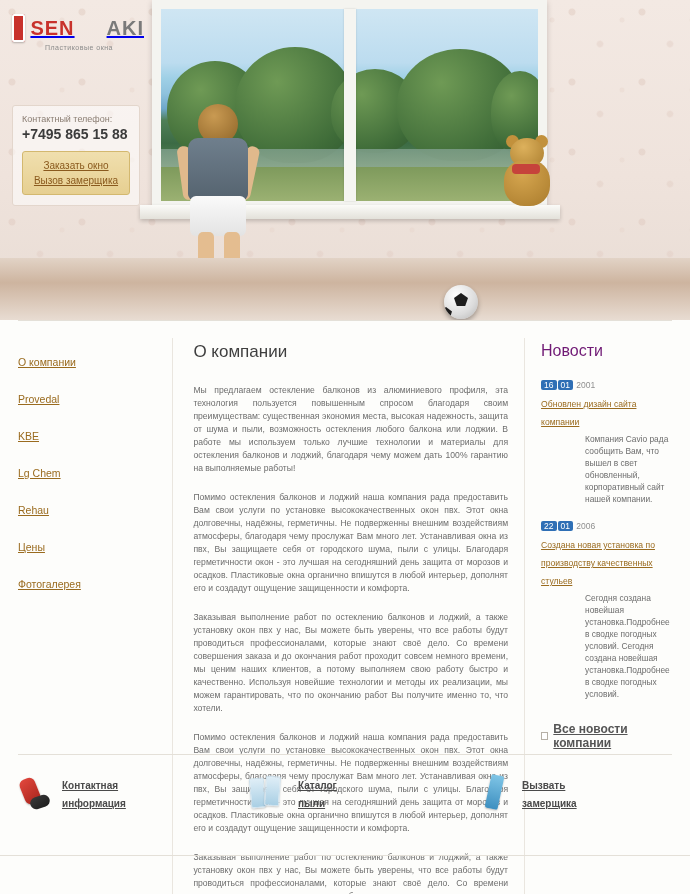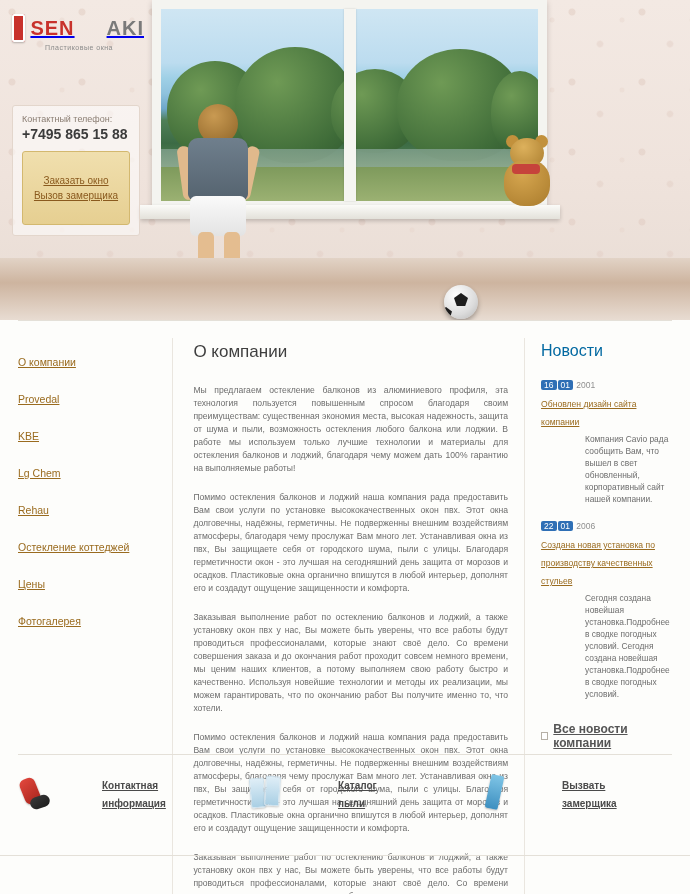--- a/index.html
+++ b/index.html
@@ -166,21 +166,21 @@
     border-radius: 3px;
     padding: 8px 9px 10px 9px;
   }
   .contact-label { font-size: 9px; color: #8a7d72; }
   .contact-phone { font-size: 14px; font-weight: bold; color: #3b3b3b; margin-top: 2px; }
   .cta {
     margin-top: 9px;
     background: linear-gradient(180deg, #f0dfae, #e6cf91);
     border: 1px solid #d3b86f;
     border-radius: 3px;
-    padding: 21px 6px;
+    padding: 6px 6px;
     text-align: center;
   }
   .cta a {
     display: block; font-size: 10px; color: #8a5a1e; text-decoration: underline;
     line-height: 15px;
   }
 
   
   .main {
     position: absolute;
@@ -212,21 +212,21 @@
     margin: 4px 0 22px 0;
     font-size: 17px; font-weight: normal; color: #3f3f3f;
   }
   .content p {
     margin: 0 0 16px 0;
     font-size: 8.6px; line-height: 13px; color: #6d6d6d; text-align: justify;
   }
 
   .news { width: 150px; padding-left: 16px; }
   .news h2 {
-    margin: 4px 0 20px 0; font-size: 16px; font-weight: normal; color: #0369a1;
+    margin: 4px 0 20px 0; font-size: 16px; font-weight: normal; color: #701a75;
   }
   .news-item { margin-bottom: 16px; }
   .news-date { font-size: 8.5px; color: #8f8f8f; margin-bottom: 3px; }
   .news-date .d {
     background: #2f6fb5; color: #fff; padding: 0 3px; border-radius: 2px; margin-right: 1px;
   }
   .news-title a {
     font-size: 8.6px; color: #9a6b1f; text-decoration: underline; line-height: 12px;
   }
   .news-text { font-size: 8.4px; color: #6d6d6d; line-height: 12px; margin-top: 4px; margin-left: 44px; }
@@ -244,21 +244,21 @@
   }
   .promo {
     position: absolute; left: 18px; top: 455px; width: 654px;
     display: flex;
   }
   .promo-col { display: flex; align-items: center; gap: 10px; }
   .promo-col.c1 { width: 232px; }
   .promo-col.c2 { width: 232px; }
   .promo-col.c3 { width: 190px; }
   .promo-label a {
-    font-size: 10px; color: #4a4a4a; font-weight: bold; text-decoration: underline; line-height: 14px; margin-left: 40px;
+    font-size: 10px; color: #4a4a4a; font-weight: bold; text-decoration: underline; line-height: 14px;
   }
   .ico-phone {
     width: 34px; height: 34px; position: relative;
   }
   .ico-phone i {
     position: absolute; left: 4px; top: 2px; width: 16px; height: 26px; border-radius: 6px;
     background: linear-gradient(160deg, #e2473d, #a8251d); transform: rotate(-22deg);
     box-shadow: 0 1px 2px rgba(0,0,0,.3);
   }
   .ico-phone b {
@@ -368,21 +368,20 @@
     <div class="divider-top"></div>
 
     <div class="columns">
 
       <nav class="sidebar">
         <div class="nav-item"><a href="#">О компании</a></div>
         <div class="nav-item"><a href="#">Provedal</a></div>
         <div class="nav-item"><a href="#">KBE</a></div>
         <div class="nav-item"><a href="#">Lg Chem</a></div>
         <div class="nav-item"><a href="#">Rehau</a></div>
-        <div class="nav-item"><a href="#">Остекление коттеджей</a></div>
         <div class="nav-item"><a href="#">Цены</a></div>
         <div class="nav-item"><a href="#">Фотогалерея</a></div>
       </nav>
 
       <section class="content">
         <h1>О компании</h1>
         <p>Мы предлагаем остекление балконов из алюминиевого профиля, эта технология пользуется повышенным спросом благодаря своим преимуществам: существенная экономия места, высокая надежность, защита от шума и пыли, возможность остекления любого балкона или лоджии. В работе мы используем только лучшие технологии и материалы для остекления балконов и лоджий, благодаря чему можем дать 100% гарантию на выполняемые работы!</p>
         <p>Помимо остекления балконов и лоджий наша компания рада предоставить Вам свои услуги по установке высококачественных окон пвх. Этот окна долговечны, надёжны, герметичны. Не подверженны внешним воздействиям атмосферы, благодаря чему прослужат Вам много лет. Устанавливая окна из пвх, Вы защищаете себя от городского шума, пыли с улицы. Благодаря герметичности окон - это лучшая на сегодняшний день защита от морозов и осадков. Пластиковые окна органично впишутся в любой интерьер, дополнят его и создадут ощущение защищенности и комфорта.</p>
         <p>Заказывая выполнение работ по остеклению балконов и лоджий, а также установку окон пвх у нас, Вы можете быть уверены, что все работы будут проводиться профессионалами, которые знают своё дело. Со времени совершения заказа и до окончания работ проходит совсем немного времени, мы ценим наших клиентов, а потому выполняем свою работу быстро и качественно. Используя новейшие технологии и методы их реализации, мы можем гарантировать, что по окончанию работ Вы получите именно то, что хотели.</p>
         <p>Помимо остекления балконов и лоджий наша компания рада предоставить Вам свои услуги по установке высококачественных окон пвх. Этот окна долговечны, надёжны, герметичны. Не подверженны внешним воздействиям атмосферы, благодаря чему прослужат Вам много лет. Устанавливая окна из пвх, Вы защищаете себя от городского шума, пыли с улицы. Благодаря герметичности окон - это лучшая на сегодняшний день защита от морозов и осадков. Пластиковые окна органично впишутся в любой интерьер, дополнят его и создадут ощущение защищенности и комфорта.</p>

